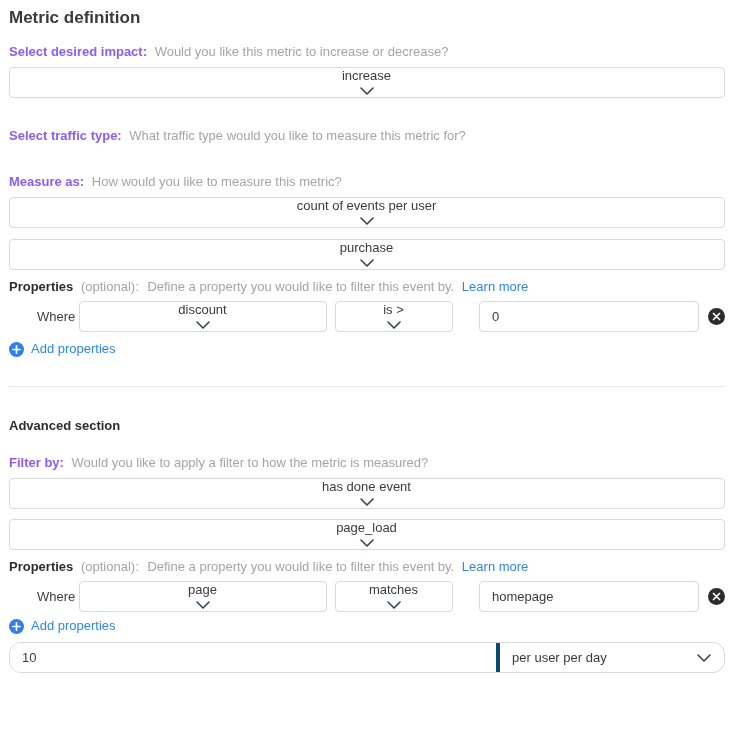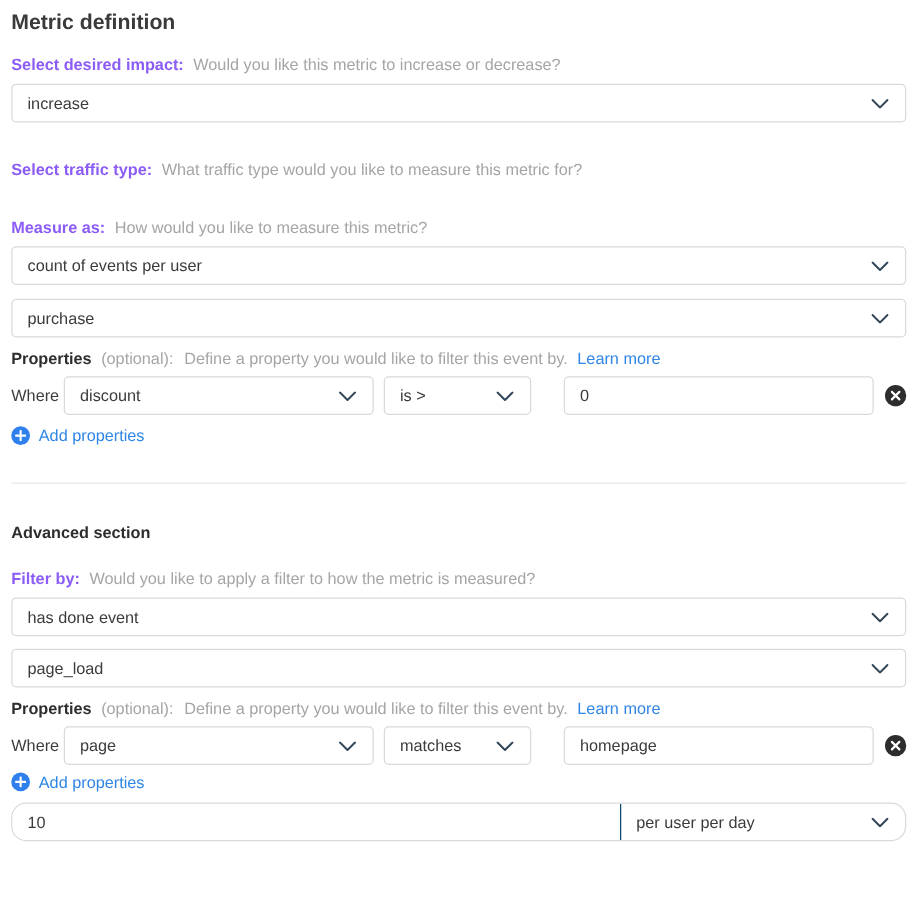--- a/index.html
+++ b/index.html
@@ -31,31 +31,32 @@
     height:31px;
     border:1px solid #d9d9d9;
     border-radius:4px;
     background:#fff;
     display:flex;
     align-items:center;
     justify-content:space-between;
     padding:0 13px 0 12px;
     cursor:pointer;
     color:#3b3b3b;
+    flex-direction:column;
   }
   .select-box .chev { flex:0 0 auto; display:block; }
 
   .props-line { margin-top:9px; line-height:16px; }
 
   .where-row {
     margin-top:6px;
     display:flex;
     align-items:center;
   }
-  .where-label { color:#3d3d3d; width:42px; flex:0 0 auto; }
+  .where-label { color:#3d3d3d; width:42px; flex:0 0 auto;margin-left:28px; }
   .where-row .select-box { margin-top:0; }
   .sel-prop { width:248px; flex:0 0 auto; margin-right:8px; }
   .sel-op   { width:118px; flex:0 0 auto; margin-right:26px; }
   .val-input {
     flex:1 1 auto;
     height:31px;
     border:1px solid #d9d9d9;
     border-radius:4px;
     padding:0 12px;
     font: inherit;
@@ -70,21 +71,21 @@
     border:none;
     border-radius:50%;
     background:#2d2d2d;
     display:flex; align-items:center; justify-content:center;
     cursor:pointer; padding:0;
   }
 
   .add-props {
     margin-top:9px;
     display:inline-flex;
-    align-items:flex-start;
+    align-items:flex-end;
     color:#2f86e5;
     cursor:pointer;
     line-height:16px;
   }
   .plus-icon {
     width:15px; height:15px;
     border-radius:50%;
     background:#2f80ed;
     display:inline-flex; align-items:center; justify-content:center;
     margin-right:7px;
@@ -117,21 +118,21 @@
     flex:1 1 auto;
     border:none;
     padding:0 12px;
     font:inherit;
     color:#3b3b3b;
     outline:none;
     min-width:0;
   }
   .cap-unit {
     flex:0 0 228px;
-    border-left:1px solid #0c4a6e;
+    border-left:4px solid #0c4a6e;
     display:flex;
     align-items:center;
     justify-content:space-between;
     padding:0 13px 0 12px;
     cursor:pointer;
   }
 </style>
 </head>
 <body>
 

